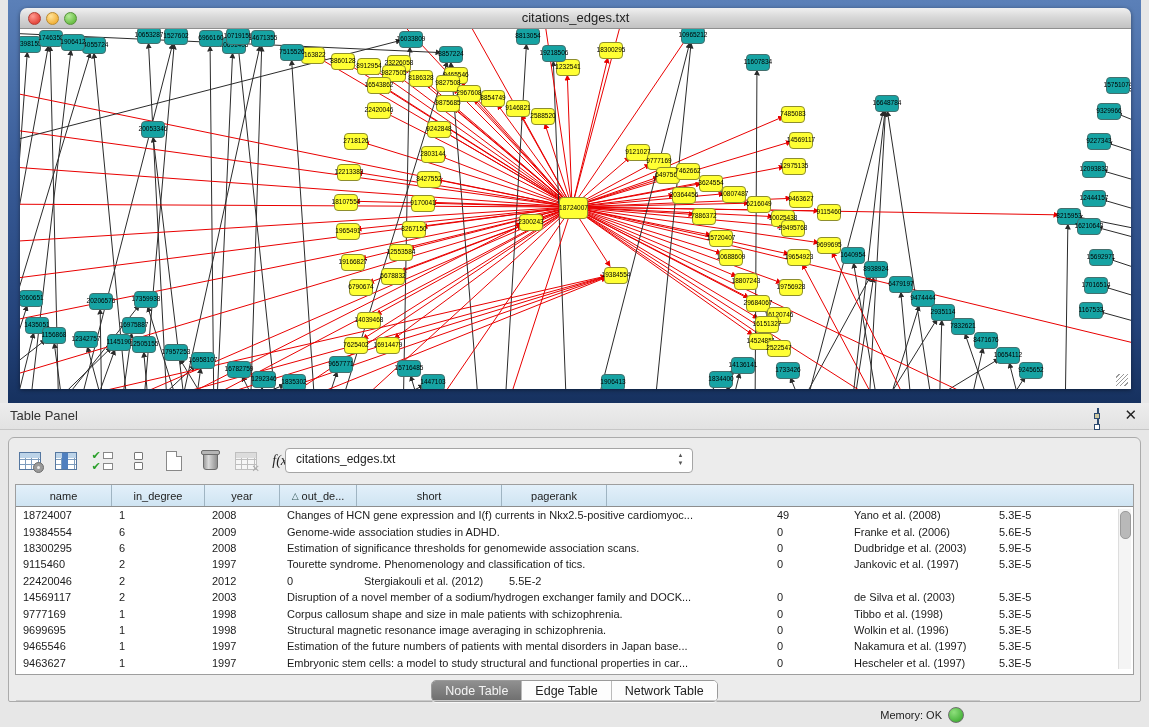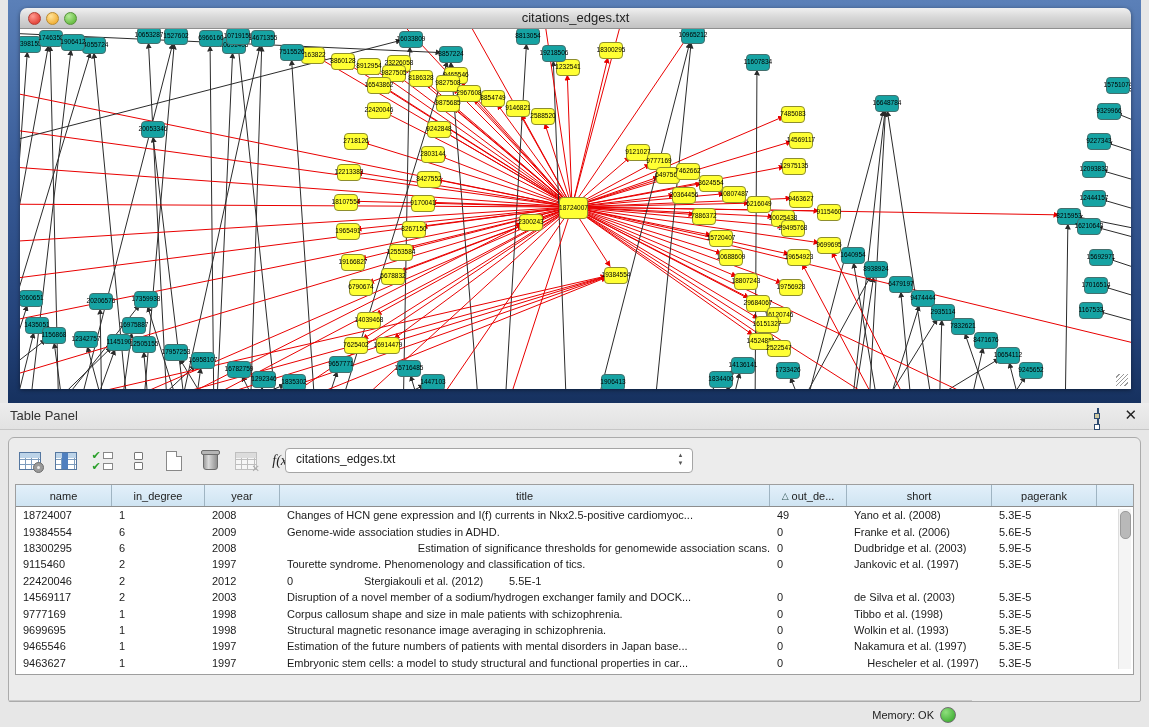--- a/index.html
+++ b/index.html
@@ -57,21 +57,21 @@
   #vscroll{right:2px;top:24px;width:12px;height:160px;background:#f4f4f4;border-left:1px solid #ddd;}
   #vthumb{left:1px;top:2px;width:9px;height:26px;border-radius:5px;background:#b9b9b9;border:1px solid #9b9b9b;}
   
   #tabs{left:0;right:0;top:242px;display:flex;justify-content:center;}
   #seg{display:flex;border:1px solid #9a9a9a;border-radius:5px;overflow:hidden;background:#fff;
        box-shadow:0 1px 0 rgba(255,255,255,.7);}
   .seg-btn{font-size:12.5px;padding:3px 13px;color:#222;background:#fdfdfd;border-right:1px solid #bbb;}
   .seg-btn:last-child{border-right:none;}
   .seg-btn.active{background:linear-gradient(#909090,#6e6e6e);color:#f4f4f4;}
   
-  #statusbar{left:8px;top:297px;width:964px;height:27px;border-top:1px solid #c9c9c9;}
+  #statusbar{left:16px;top:297px;width:964px;height:27px;border-top:1px solid #c9c9c9;}
   #mem-label{right:38px;top:8px;font-size:11px;color:#222;}
   #mem-dot{right:16px;top:6px;width:14px;height:14px;border-radius:50%;
     background:radial-gradient(circle at 35% 30%,#8fdf7d,#46b23a 75%);border:1px solid #6f6f6f;}
   
   .grid{width:20px;height:16px;border:1px solid #5577a0;background:
      linear-gradient(#bcd3e8,#bcd3e8) 0 0/20px 5px no-repeat,
      repeating-linear-gradient(90deg,transparent 0 5.2px,#7d9cbd 5.2px 6.2px),
      repeating-linear-gradient(0deg,transparent 0 4.2px,#7d9cbd 4.2px 5.2px),#fff;position:relative;}
   .grid.gray{border-color:#9a9a9a;filter:grayscale(1) opacity(.55);}
   .gear{position:absolute;right:-4px;bottom:-4px;width:9px;height:9px;border-radius:50%;
@@ -729,23 +729,20 @@
       <div id="thead">
           <div class="th" style="width: 96px;">
             <span>name</span>
           </div>
           <div class="th" style="width: 93px;">
             <span>in_degree</span>
           </div>
           <div class="th" style="width: 75px;">
             <span>year</span>
           </div>
-          <div class="th" style="width: 490px;">
-            <span>title</span>
-          </div>
           <div class="th" style="width: 77px;">
             <span class="sort">△</span>
             <span>out_de...</span>
           </div>
           <div class="th" style="width: 145px;">
             <span>short</span>
           </div>
           <div class="th" style="width: 105px;">
             <span>pagerank</span>
           </div>
@@ -767,41 +764,41 @@
             <div class="td" style="width: 75px;">2009</div>
             <div class="td" style="width: 490px;">Genome-wide association studies in ADHD.</div>
             <div class="td" style="width: 77px;">0</div>
             <div class="td" style="width: 145px;">Franke et al. (2006)</div>
             <div class="td" style="width: 105px;">5.6E-5</div>
           </div>
           <div class="tr">
             <div class="td" style="width: 96px;">18300295</div>
             <div class="td" style="width: 93px;">6</div>
             <div class="td" style="width: 75px;">2008</div>
-            <div class="td" style="width: 490px; text-align: right;">Estimation of significance thresholds for genomewide association scans.</div>
+            <div class="td" style="width: 490px;">Estimation of significance thresholds for genomewide association scans.</div>
             <div class="td" style="width: 77px;">0</div>
             <div class="td" style="width: 145px;">Dudbridge et al. (2003)</div>
             <div class="td" style="width: 105px;">5.9E-5</div>
           </div>
           <div class="tr">
             <div class="td" style="width: 96px;">9115460</div>
             <div class="td" style="width: 93px;">2</div>
             <div class="td" style="width: 75px;">1997</div>
             <div class="td" style="width: 490px;">Tourette syndrome. Phenomenology and classification of tics.</div>
             <div class="td" style="width: 77px;">0</div>
             <div class="td" style="width: 145px;">Jankovic et al. (1997)</div>
             <div class="td" style="width: 105px;">5.3E-5</div>
           </div>
           <div class="tr">
             <div class="td" style="width: 96px;">22420046</div>
             <div class="td" style="width: 93px;">2</div>
             <div class="td" style="width: 75px;">2012</div>
             <div class="td" style="width: 77px;">0</div>
             <div class="td" style="width: 145px;">Stergiakouli et al. (2012)</div>
-            <div class="td" style="width: 105px;">5.5E-1</div>
+            <div class="td" style="width: 105px;">5.5E-2</div>
           </div>
           <div class="tr">
             <div class="td" style="width: 96px;">14569117</div>
             <div class="td" style="width: 93px;">2</div>
             <div class="td" style="width: 75px;">2003</div>
             <div class="td" style="width: 490px;">Disruption of a novel member of a sodium/hydrogen exchanger family and DOCK...</div>
             <div class="td" style="width: 77px;">0</div>
             <div class="td" style="width: 145px;">de Silva et al. (2003)</div>
             <div class="td" style="width: 105px;">5.3E-5</div>
           </div>
@@ -813,46 +810,53 @@
             <div class="td" style="width: 77px;">0</div>
             <div class="td" style="width: 145px;">Tibbo et al. (1998)</div>
             <div class="td" style="width: 105px;">5.3E-5</div>
           </div>
           <div class="tr">
             <div class="td" style="width: 96px;">9699695</div>
             <div class="td" style="width: 93px;">1</div>
             <div class="td" style="width: 75px;">1998</div>
             <div class="td" style="width: 490px;">Structural magnetic resonance image averaging in schizophrenia.</div>
             <div class="td" style="width: 77px;">0</div>
-            <div class="td" style="width: 145px;">Wolkin et al. (1993)</div>
+            <div class="td" style="width: 145px;">Wolkin et al. (1996)</div>
             <div class="td" style="width: 105px;">5.3E-5</div>
           </div>
           <div class="tr">
             <div class="td" style="width: 96px;">9465546</div>
             <div class="td" style="width: 93px;">1</div>
             <div class="td" style="width: 75px;">1997</div>
             <div class="td" style="width: 490px;">Estimation of the future numbers of patients with mental disorders in Japan base...</div>
             <div class="td" style="width: 77px;">0</div>
             <div class="td" style="width: 145px;">Nakamura et al. (1997)</div>
             <div class="td" style="width: 105px;">5.3E-5</div>
           </div>
           <div class="tr">
             <div class="td" style="width: 96px;">9463627</div>
             <div class="td" style="width: 93px;">1</div>
             <div class="td" style="width: 75px;">1997</div>
             <div class="td" style="width: 490px;">Embryonic stem cells: a model to study structural and functional properties in car...</div>
             <div class="td" style="width: 77px;">0</div>
-            <div class="td" style="width: 145px; text-align: center;">Hescheler et al. (1997)</div>
+            <div class="td" style="width: 145px;">Hescheler et al. (1997)</div>
             <div class="td" style="width: 105px;">5.3E-5</div>
           </div>
         </div>
       <div id="vscroll" class="abs">
         <div id="vthumb" class="abs"></div>
       </div>
     </div>
 
+    <div id="tabs" class="abs">
+      <div id="seg">
+          <div class="seg-btn active">Node Table</div>
+          <div class="seg-btn">Edge Table</div>
+          <div class="seg-btn">Network Table</div>
+        </div>
+    </div>
   </div>
 
   <div id="statusbar" class="abs">
     <span id="mem-label" class="abs">Memory: OK</span>
     <span id="mem-dot" class="abs"></span>
   </div>
 </div>
 
 </body></html>

